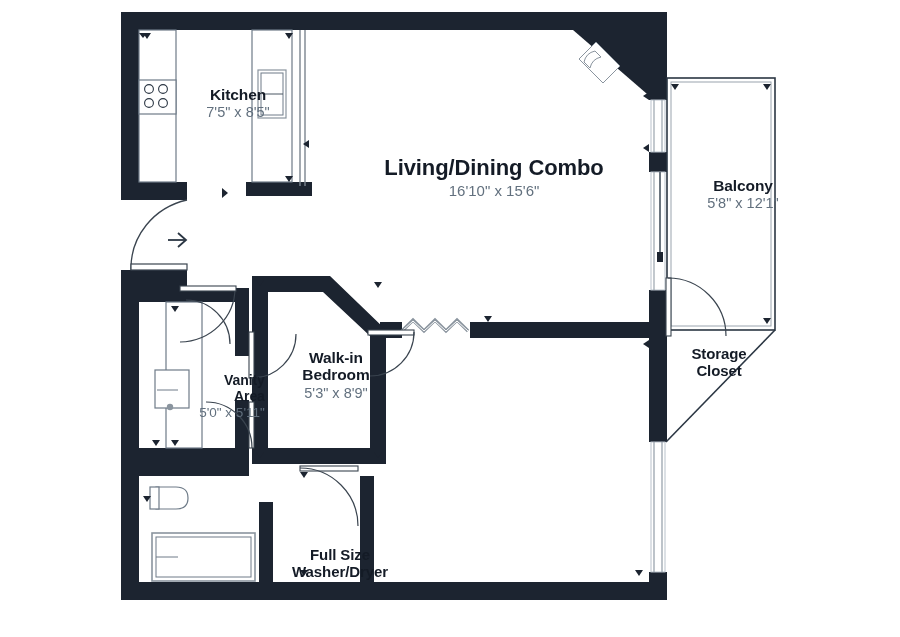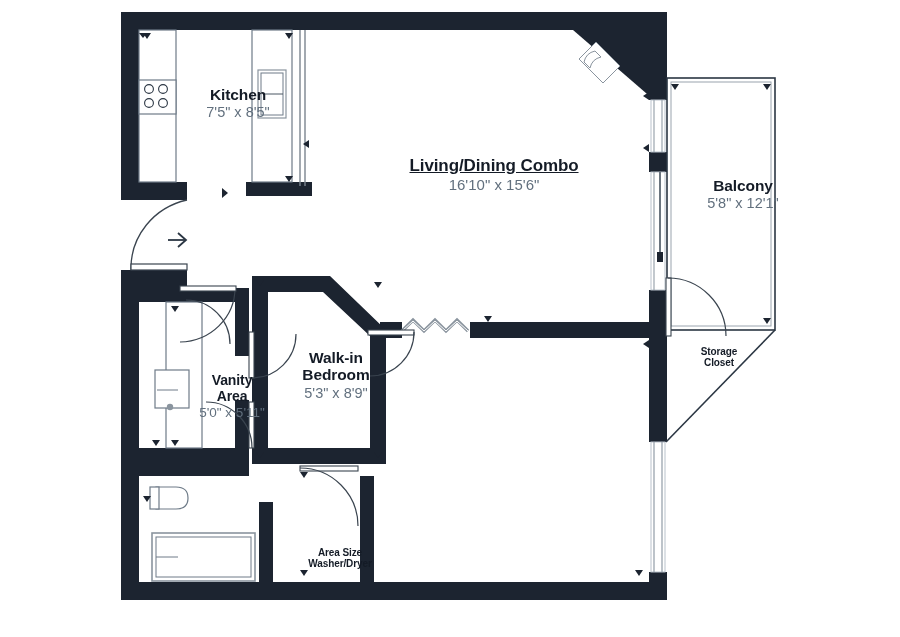--- a/index.html
+++ b/index.html
@@ -47,27 +47,27 @@
     font-weight: bold;
     color: #141b26;
     letter-spacing: -0.1px;
     line-height: 1.12;
   }
   .room-dim {
     color: #62707e;
     line-height: 1.2;
     margin-top: 1px;
   }
-  .sz-lg .room-name { font-size: 17px; text-decoration: underline; }
+  .sz-lg .room-name { font-size: 22px; }
   .sz-lg .room-dim  { font-size: 15px; }
   .sz-md .room-name { font-size: 15.5px; }
   .sz-md .room-dim  { font-size: 14.5px; }
-  .sz-sm .room-name { font-size: 14px; }
+  .sz-sm .room-name { font-size: 14px; text-align: right; }
   .sz-sm .room-dim  { font-size: 13.5px; }
-  .sz-xs .room-name { font-size: 10px; }
+  .sz-xs .room-name { font-size: 15px; }
 </style>
 </head>
 <body>
 
 <div id="floorplan-root">
 
   <svg class="plan" viewBox="0 0 900 637">
 
     <g>
 
@@ -281,17 +281,17 @@
     </div>
 
 
 
     <div class="room-label sz-xs" style="left:695px; top:346px;">
       <div class="room-name" style="white-space:pre-line;">Storage
 Closet</div>
     </div>
 
     <div class="room-label sz-xs" style="left:316px; top:547px;">
-      <div class="room-name" style="white-space:pre-line;">Area Size
+      <div class="room-name" style="white-space:pre-line;">Full Size
 Washer/Dryer</div>
     </div>
   </div>
 </div>
 
 </body></html>

